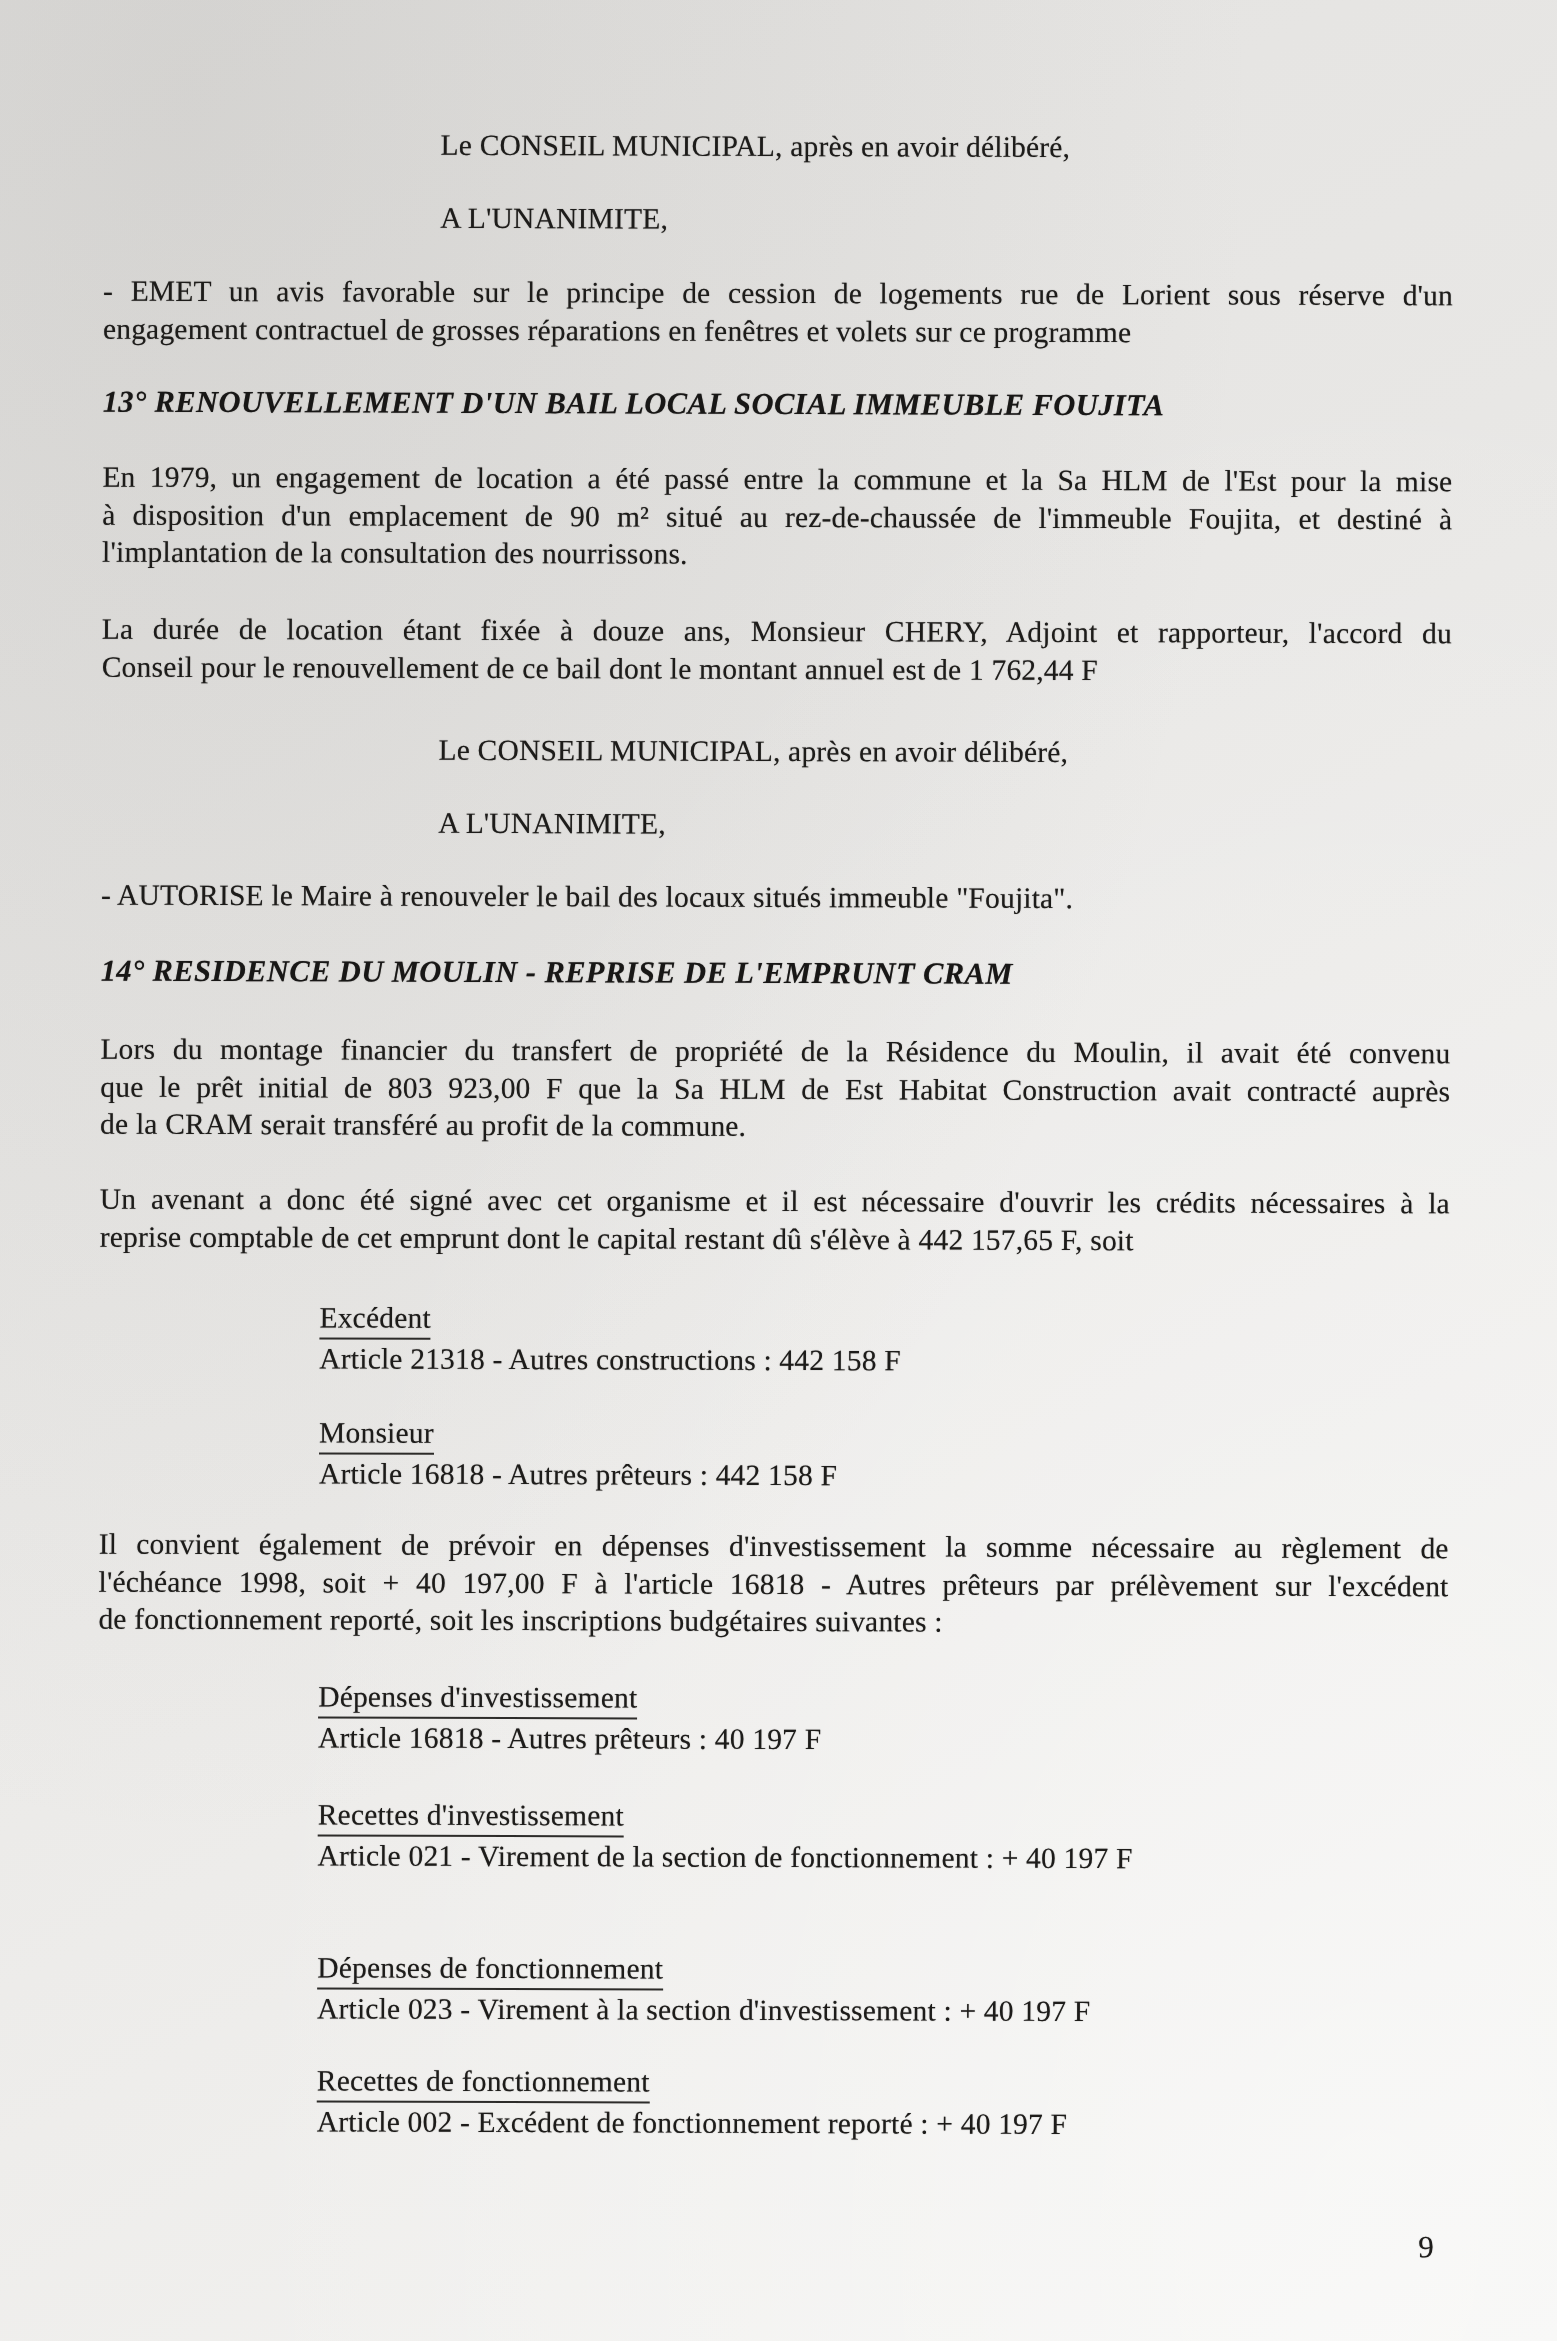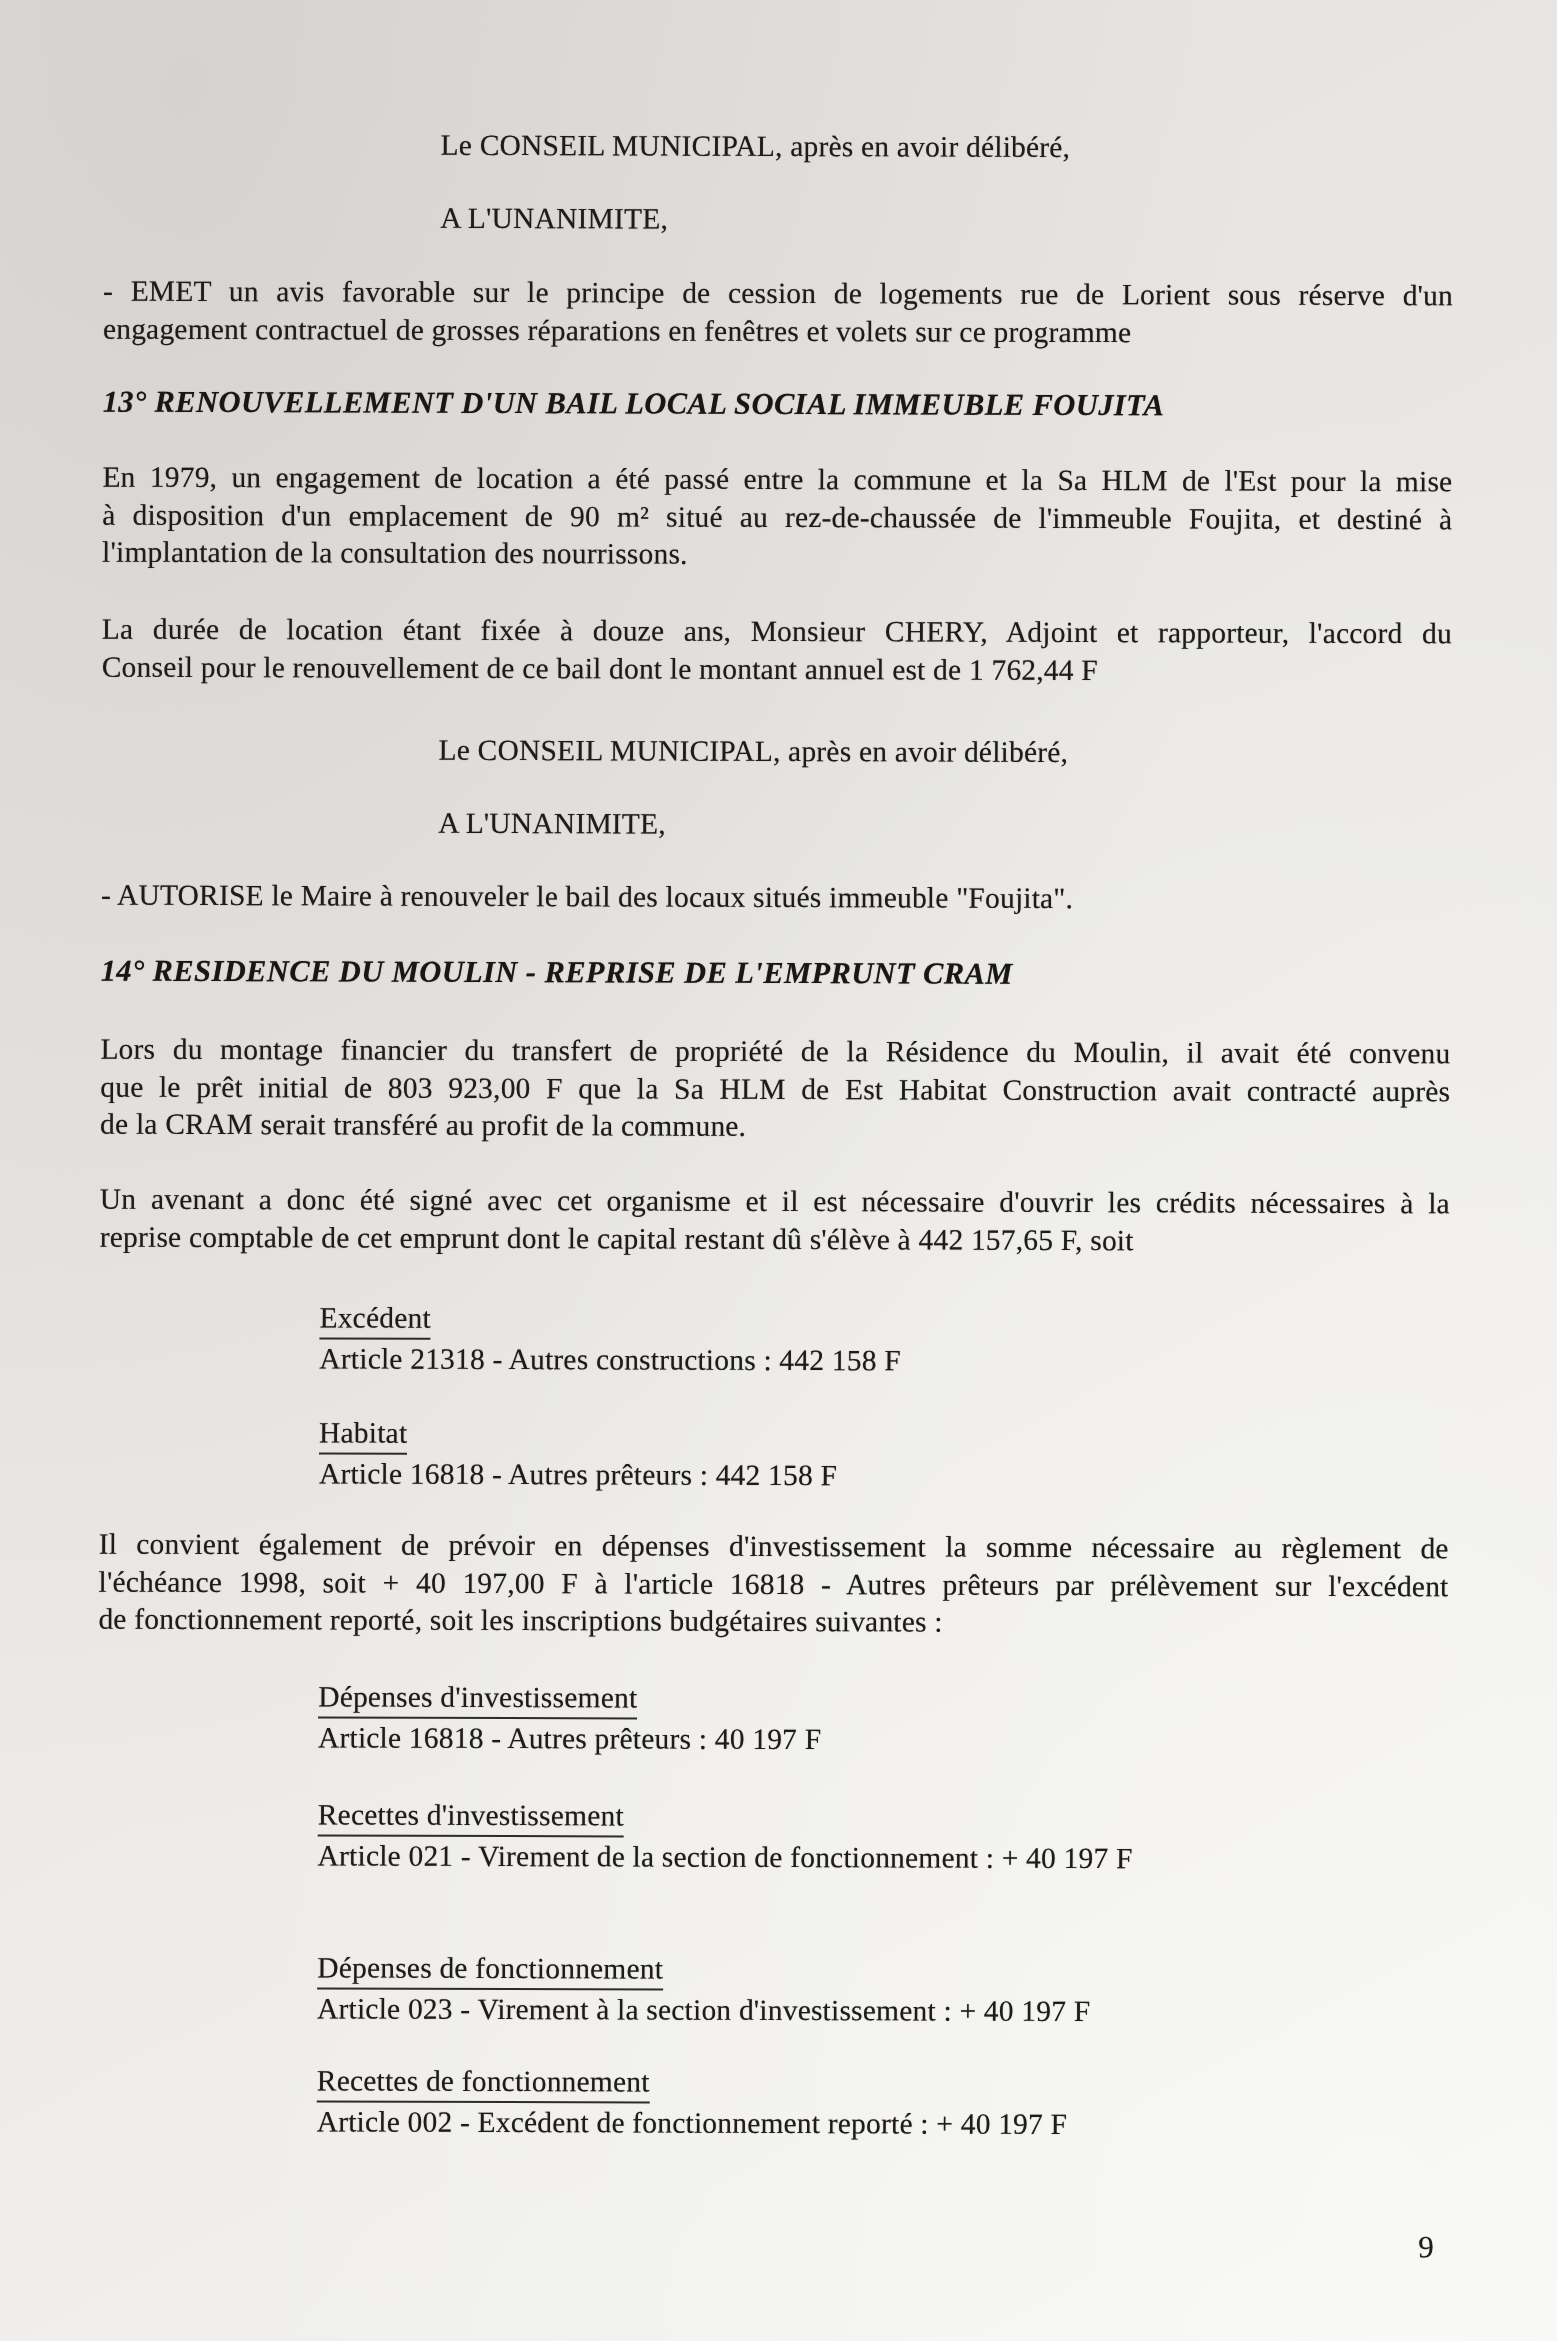--- a/index.html
+++ b/index.html
@@ -107,21 +107,21 @@
 
     <div class="block ledger" style="top:1300px">
       <div class="ledger-label">
         <span class="ledger-label-text">Excédent</span>
       </div>
       <div class="ledger-entry">Article 21318 - Autres constructions : 442 158 F</div>
     </div>
 
     <div class="block ledger" style="top:1415px">
       <div class="ledger-label">
-        <span class="ledger-label-text">Habitat</span>
+        <span class="ledger-label-text">Monsieur</span>
       </div>
       <div class="ledger-entry">Article 16818 - Autres prêteurs : 442 158 F</div>
     </div>
 
     <div class="block" style="top:1528px">
       <div class="jl">Il convient également de prévoir en dépenses d'investissement la somme nécessaire au règlement de</div>
       <div class="jl">l'échéance 1998, soit + 40 197,00 F à l'article 16818 - Autres prêteurs par prélèvement sur l'excédent</div>
       <div class="jl last">de fonctionnement reporté, soit les inscriptions budgétaires suivantes :</div>
     </div>
 

